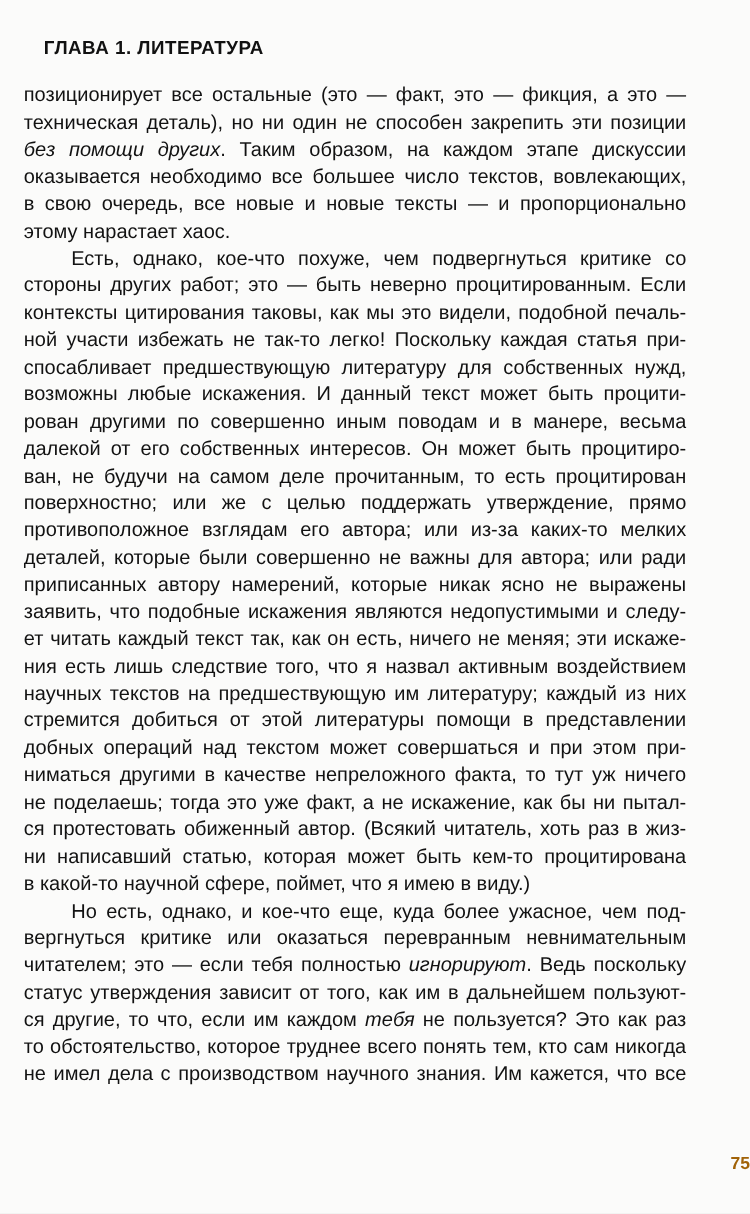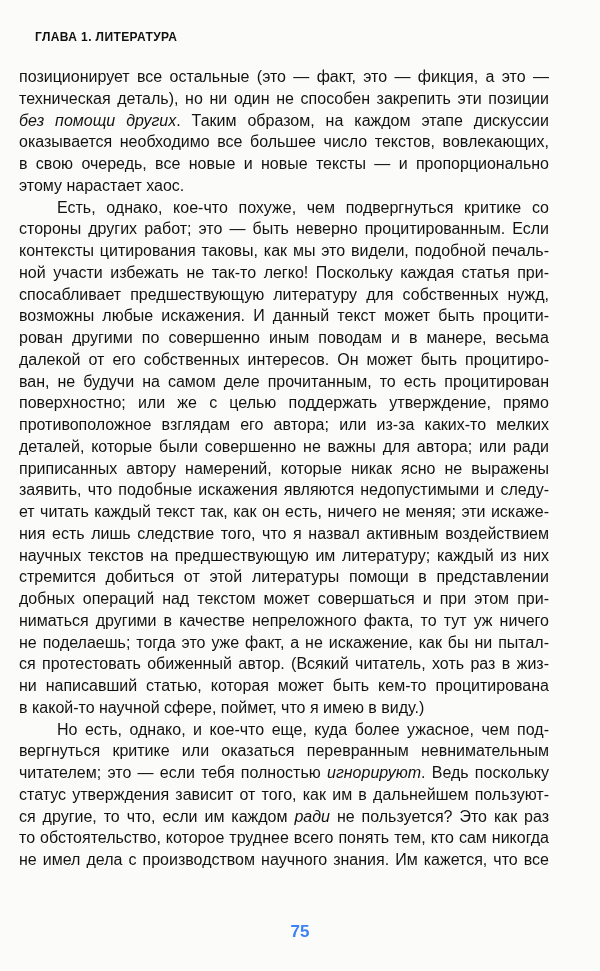--- a/index.html
+++ b/index.html
@@ -10,21 +10,21 @@
     background: #fbfbfa;
     color: #121212;
     font-family: "Liberation Sans", "DejaVu Sans", sans-serif;
     overflow: hidden;
     box-sizing: border-box;
   }
   .running-head {
     position: absolute;
     left: 35px;
     top: 30px;
-    font-size: 12px;
+    font-size: 15px;
     font-weight: 700;
     letter-spacing: 0.4px;
     color: #111;
   }
   .body-text {
     position: absolute;
     left: 19px;
     top: 66px;
     width: 530px;
   }
@@ -43,24 +43,24 @@
   .line.indent {
     padding-left: 38px;
     box-sizing: border-box;
   }
   .it { font-style: italic; }
   .page-number {
     position: absolute;
     left: 0;
     top: 922px;
     width: 100%;
-    text-align: center;
-    font-size: 17px;
+    text-align: right;
+    font-size: 14px;
     font-weight: 700;
-    color: #3b82f6;
+    color: #a16207;
   }
 </style>
 </head>
 <body>
 
 <div class="page">
   <div class="running-head">ГЛАВА 1. ЛИТЕРАТУРА</div>
 
   <div class="body-text">
       <div class="line"><span>позиционирует все остальные (это — факт, это — фикция, а это —</span></div>
@@ -90,19 +90,19 @@
       <div class="line"><span>добных операций над текстом может совершаться и при этом при-</span></div>
       <div class="line"><span>ниматься другими в качестве непреложного факта, то тут уж ничего</span></div>
       <div class="line"><span>не поделаешь; тогда это уже факт, а не искажение, как бы ни пытал-</span></div>
       <div class="line"><span>ся протестовать обиженный автор. (Всякий читатель, хоть раз в жиз-</span></div>
       <div class="line"><span>ни написавший статью, которая может быть кем-то процитирована</span></div>
       <div class="line last"><span>в какой-то научной сфере, поймет, что я имею в виду.)</span></div>
       <div class="line indent"><span>Но есть, однако, и кое-что еще, куда более ужасное, чем под-</span></div>
       <div class="line"><span>вергнуться критике или оказаться перевранным невнимательным</span></div>
       <div class="line"><span>читателем; это — если тебя полностью </span><span class="it">игнорируют</span><span>. Ведь поскольку</span></div>
       <div class="line"><span>статус утверждения зависит от того, как им в дальнейшем пользуют-</span></div>
-      <div class="line"><span>ся другие, то что, если им каждом </span><span class="it">ради</span><span> не пользуется? Это как раз</span></div>
+      <div class="line"><span>ся другие, то что, если им каждом </span><span class="it">тебя</span><span> не пользуется? Это как раз</span></div>
       <div class="line"><span>то обстоятельство, которое труднее всего понять тем, кто сам никогда</span></div>
       <div class="line"><span>не имел дела с производством научного знания. Им кажется, что все</span></div>
     </div>
 
   <div class="page-number">75</div>
 </div>
 
 </body></html>

